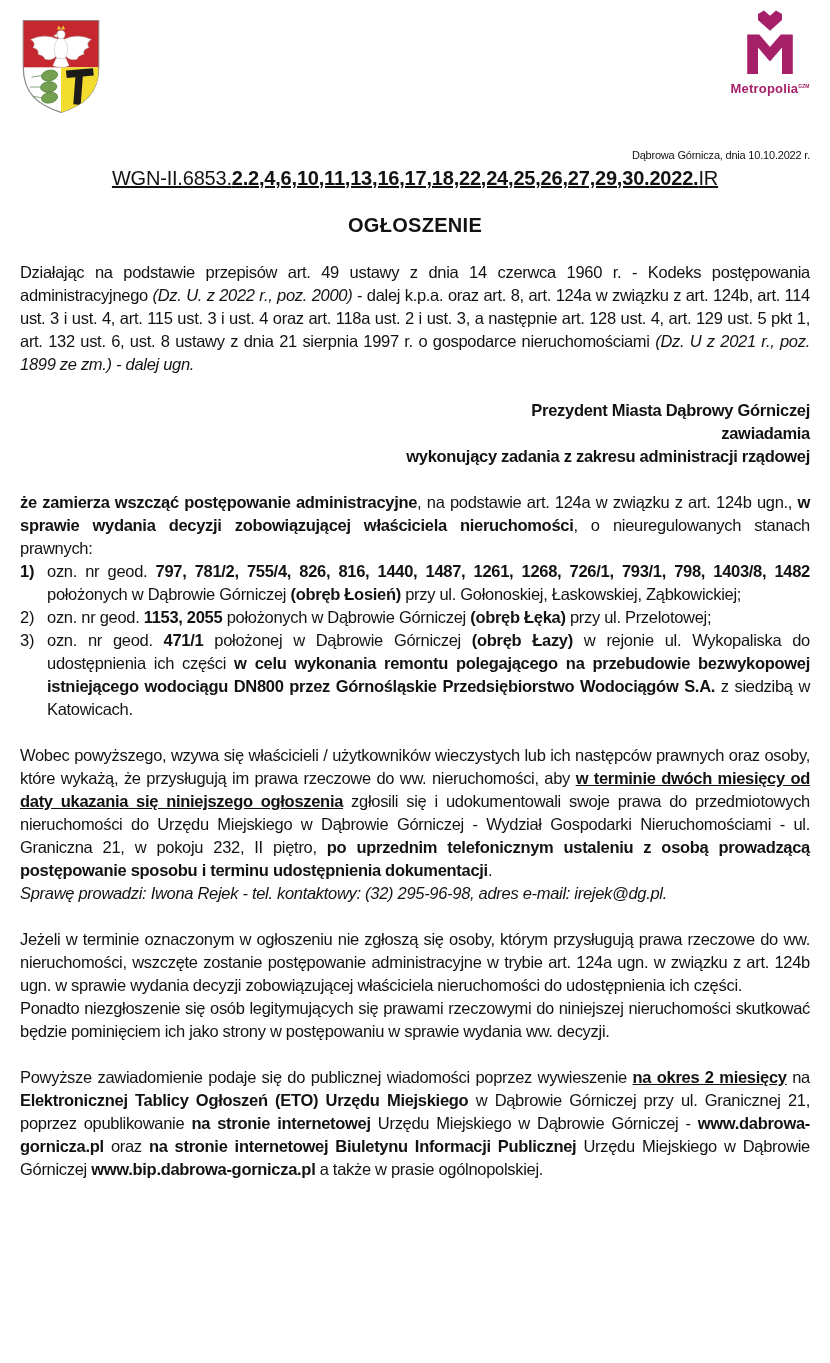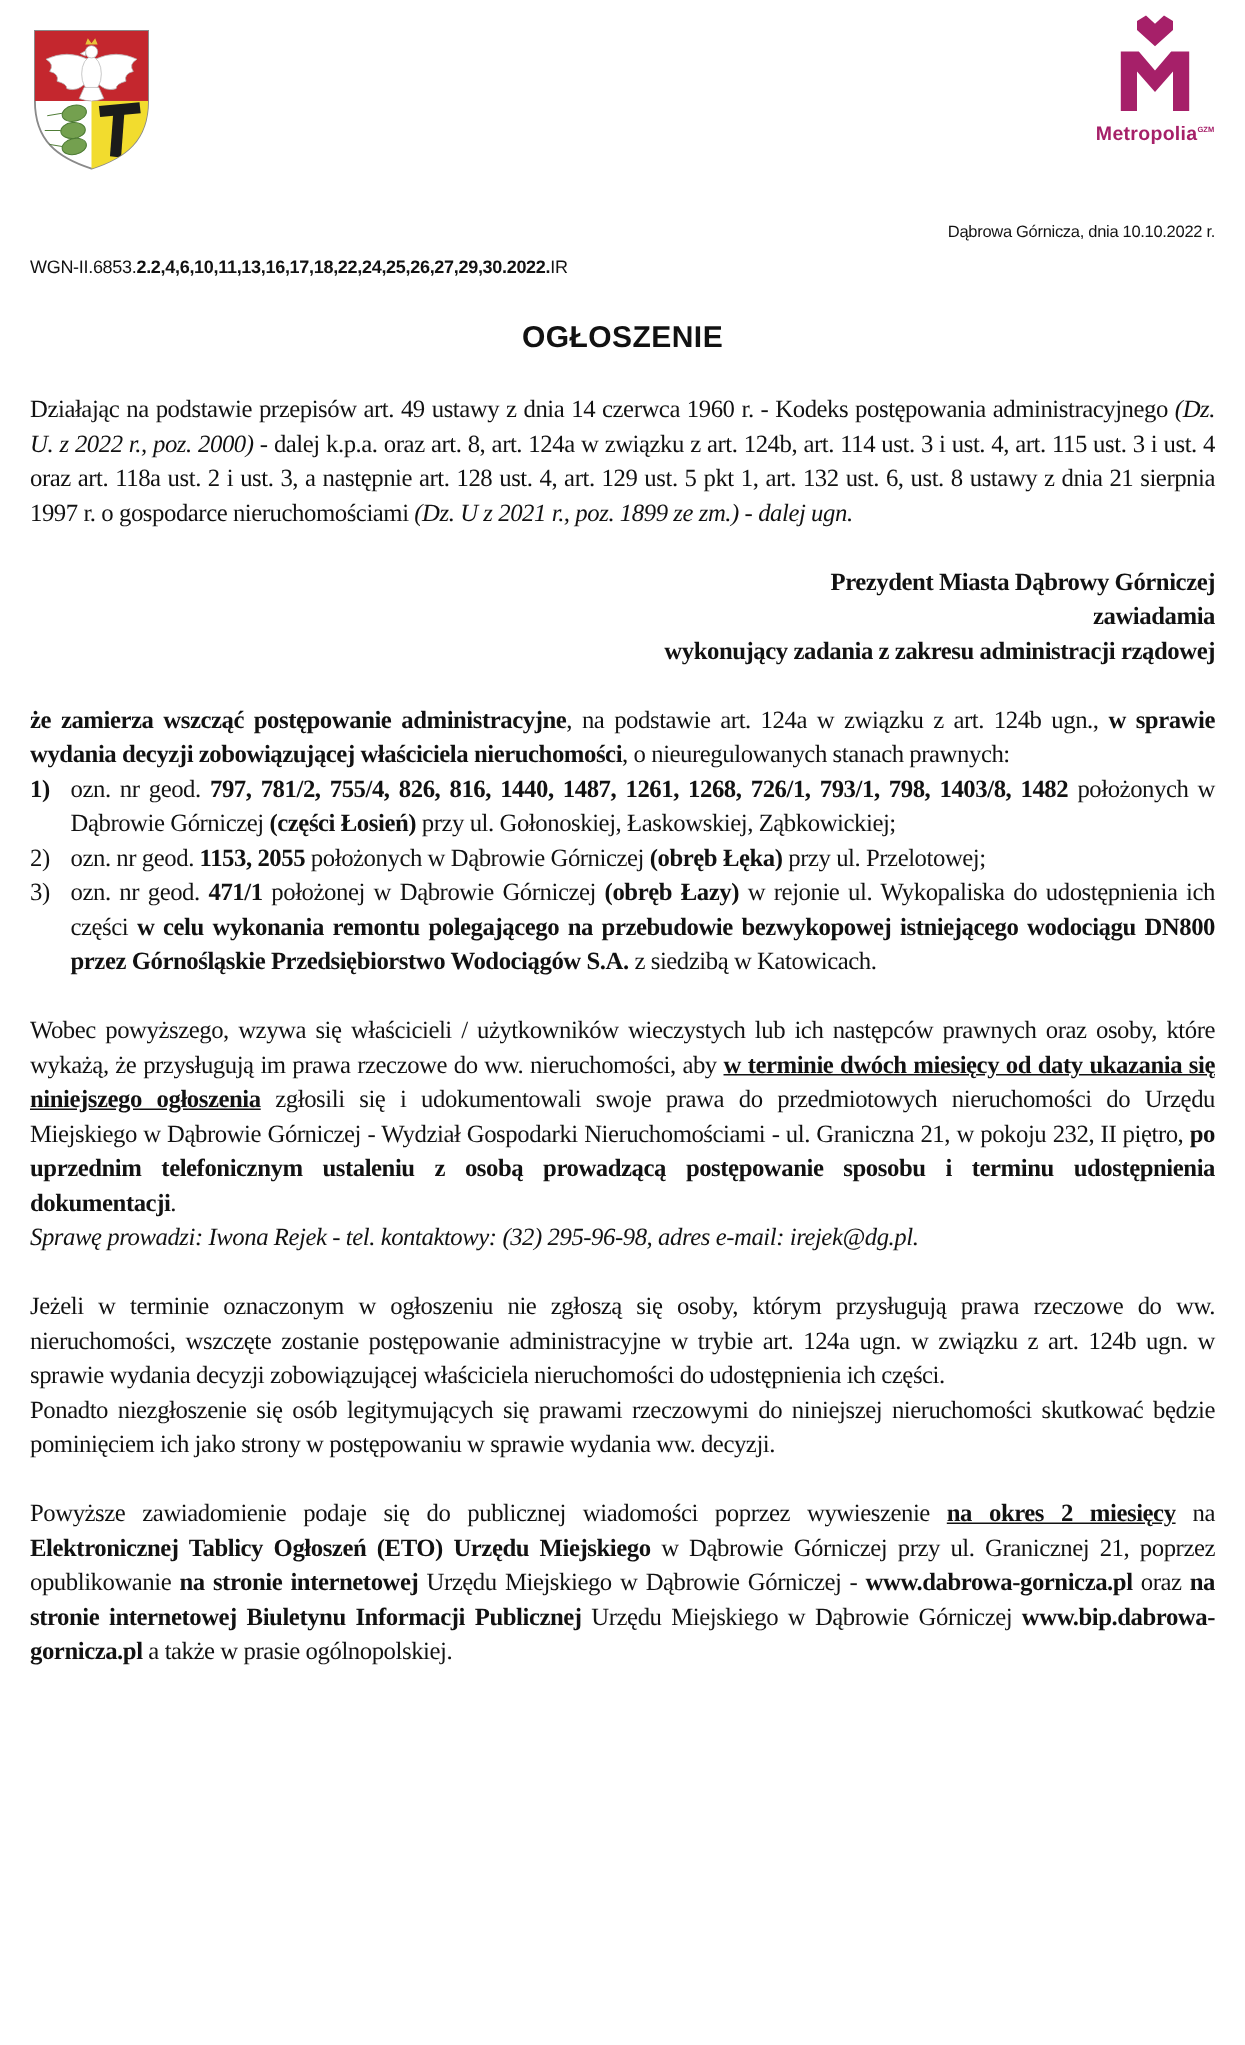--- a/index.html
+++ b/index.html
@@ -18,25 +18,25 @@
   .page{box-sizing:border-box;width:830px;height:1363px;padding:0 20px;position:relative;}
   
   .header{position:relative;height:130px;}
   .crest{position:absolute;left:0;top:18px;width:82px;height:97px;}
   .metro{position:absolute;right:-6px;top:10px;width:92px;text-align:center;}
   .metro svg{width:60px;height:68px;display:block;margin:0 auto;}
   .metro-word{color:var(--magenta);font-weight:700;font-size:13px;letter-spacing:.2px;margin-top:3px;white-space:nowrap;}
   .metro-word sup{font-size:5px;font-weight:700;letter-spacing:0;}
   
   .date-line{margin-top:14px;text-align:right;font-size:11px;line-height:23px;letter-spacing:-.2px;}
-  .ref-line{text-align:left;font-size:12px;line-height:23px;letter-spacing:-.2px;}
+  .ref-line{text-align:center;font-size:20px;line-height:23px;letter-spacing:-.2px;text-decoration:underline;}
   .title{margin-top:24px;text-align:center;font-weight:700;font-size:20px;line-height:23px;letter-spacing:.3px;}
   
   #doc-body{margin-top:24px;font-size:16.5px;line-height:23px;letter-spacing:-.3px;}
-  .block{margin-top:23px;text-align:justify;font-family:Liberation Serif, serif;}
+  .block{margin-top:23px;text-align:justify;}
   .block.tight{margin-top:0;}
   .block.heading{text-align:right;font-weight:700;}
   .b{font-weight:700;}
   .i{font-style:italic;}
   .u{text-decoration:underline;}
   .list-item{padding-left:27px;text-align:justify;}
   .list-item .marker{display:inline-block;width:27px;margin-left:-27px;}
 </style>
 </head>
 <body>
@@ -101,21 +101,21 @@
 
   <div id="doc-body">
       <div class="block tight para"><span>Działając na podstawie przepisów art. 49 ustawy z dnia 14 czerwca 1960 r. - Kodeks postępowania administracyjnego </span><span class="i">(Dz. U. z 2022 r., poz. 2000)</span><span> - dalej k.p.a. oraz art. 8, art. 124a w związku z art. 124b, art. 114 ust. 3 i ust. 4, art. 115 ust. 3 i ust. 4 oraz art. 118a ust. 2 i ust. 3, a następnie art. 128 ust. 4, art. 129 ust. 5 pkt 1, art. 132 ust. 6, ust. 8 ustawy z dnia 21 sierpnia 1997 r. o gospodarce nieruchomościami </span><span class="i">(Dz. U z 2021 r., poz. 1899 ze zm.) - dalej ugn.</span></div>
       <div class="block heading">
         <div>Prezydent Miasta Dąbrowy Górniczej</div>
         <div>zawiadamia</div>
         <div>wykonujący zadania z zakresu administracji rządowej</div>
       </div>
       <div class="block para"><span class="b">że zamierza wszcząć postępowanie administracyjne</span><span>, na podstawie art. 124a w związku z art. 124b ugn., </span><span class="b">w sprawie wydania decyzji zobowiązującej właściciela nieruchomości</span><span>, o nieuregulowanych stanach prawnych:</span></div>
       <div class="block tight list">
-        <div class="list-item"><span class="marker b">1)</span><span>ozn. nr geod. </span><span class="b">797, 781/2, 755/4, 826, 816, 1440, 1487, 1261, 1268, 726/1, 793/1, 798, 1403/8, 1482</span><span> położonych w Dąbrowie Górniczej </span><span class="b">(części Łosień)</span><span> przy ul. Gołonoskiej, Łaskowskiej, Ząbkowickiej;</span></div>
+        <div class="list-item"><span class="marker b">1)</span><span>ozn. nr geod. </span><span class="b">797, 781/2, 755/4, 826, 816, 1440, 1487, 1261, 1268, 726/1, 793/1, 798, 1403/8, 1482</span><span> położonych w Dąbrowie Górniczej </span><span class="b">(obręb Łosień)</span><span> przy ul. Gołonoskiej, Łaskowskiej, Ząbkowickiej;</span></div>
         <div class="list-item"><span class="marker">2)</span><span>ozn. nr geod. </span><span class="b">1153, 2055</span><span> położonych w Dąbrowie Górniczej </span><span class="b">(obręb Łęka)</span><span> przy ul. Przelotowej;</span></div>
         <div class="list-item"><span class="marker">3)</span><span>ozn. nr geod. </span><span class="b">471/1</span><span> położonej w Dąbrowie Górniczej </span><span class="b">(obręb Łazy)</span><span> w rejonie ul. Wykopaliska do udostępnienia ich części </span><span class="b">w celu wykonania remontu polegającego na przebudowie bezwykopowej istniejącego wodociągu DN800 przez Górnośląskie Przedsiębiorstwo Wodociągów S.A.</span><span> z siedzibą w Katowicach.</span></div>
       </div>
       <div class="block para"><span>Wobec powyższego, wzywa się właścicieli / użytkowników wieczystych lub ich następców prawnych oraz osoby, które wykażą, że przysługują im prawa rzeczowe do ww. nieruchomości, aby </span><span class="b u">w terminie dwóch miesięcy od daty ukazania się niniejszego ogłoszenia</span><span> zgłosili się i udokumentowali swoje prawa do przedmiotowych nieruchomości do Urzędu Miejskiego w Dąbrowie Górniczej - Wydział Gospodarki Nieruchomościami - ul. Graniczna 21, w pokoju 232, II piętro, </span><span class="b">po uprzednim telefonicznym ustaleniu z osobą prowadzącą postępowanie sposobu i terminu udostępnienia dokumentacji</span><span>.</span></div>
       <div class="block tight para"><span class="i">Sprawę prowadzi: Iwona Rejek - tel. kontaktowy: (32) 295-96-98, adres e-mail: irejek@dg.pl.</span></div>
       <div class="block para"><span>Jeżeli w terminie oznaczonym w ogłoszeniu nie zgłoszą się osoby, którym przysługują prawa rzeczowe do ww. nieruchomości, wszczęte zostanie postępowanie administracyjne w trybie art. 124a ugn. w związku z art. 124b ugn. w sprawie wydania decyzji zobowiązującej właściciela nieruchomości do udostępnienia ich części.</span></div>
       <div class="block tight para"><span>Ponadto niezgłoszenie się osób legitymujących się prawami rzeczowymi do niniejszej nieruchomości skutkować będzie pominięciem ich jako strony w postępowaniu w sprawie wydania ww. decyzji.</span></div>
       <div class="block para"><span>Powyższe zawiadomienie podaje się do publicznej wiadomości poprzez wywieszenie </span><span class="b u">na okres 2 miesięcy</span><span> na </span><span class="b">Elektronicznej Tablicy Ogłoszeń (ETO) Urzędu Miejskiego</span><span> w Dąbrowie Górniczej przy ul. Granicznej 21, poprzez opublikowanie </span><span class="b">na stronie internetowej</span><span> Urzędu Miejskiego w Dąbrowie Górniczej - </span><span class="b">www.dabrowa-gornicza.pl</span><span> oraz </span><span class="b">na stronie internetowej Biuletynu Informacji Publicznej</span><span> Urzędu Miejskiego w Dąbrowie Górniczej </span><span class="b">www.bip.dabrowa-gornicza.pl</span><span> a także w prasie ogólnopolskiej.</span></div>
     </div>
 

